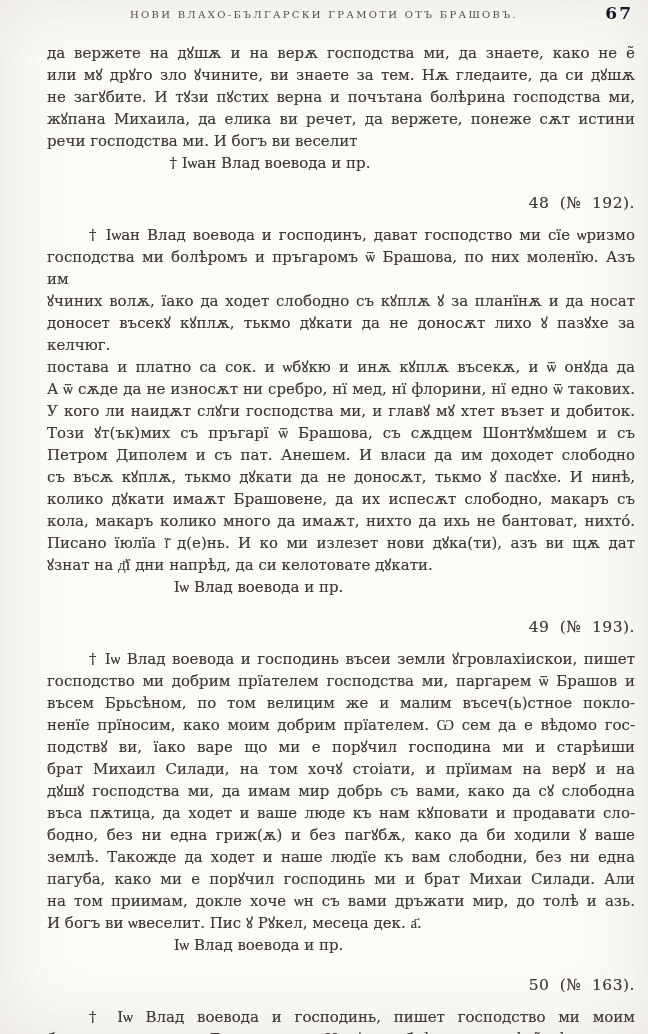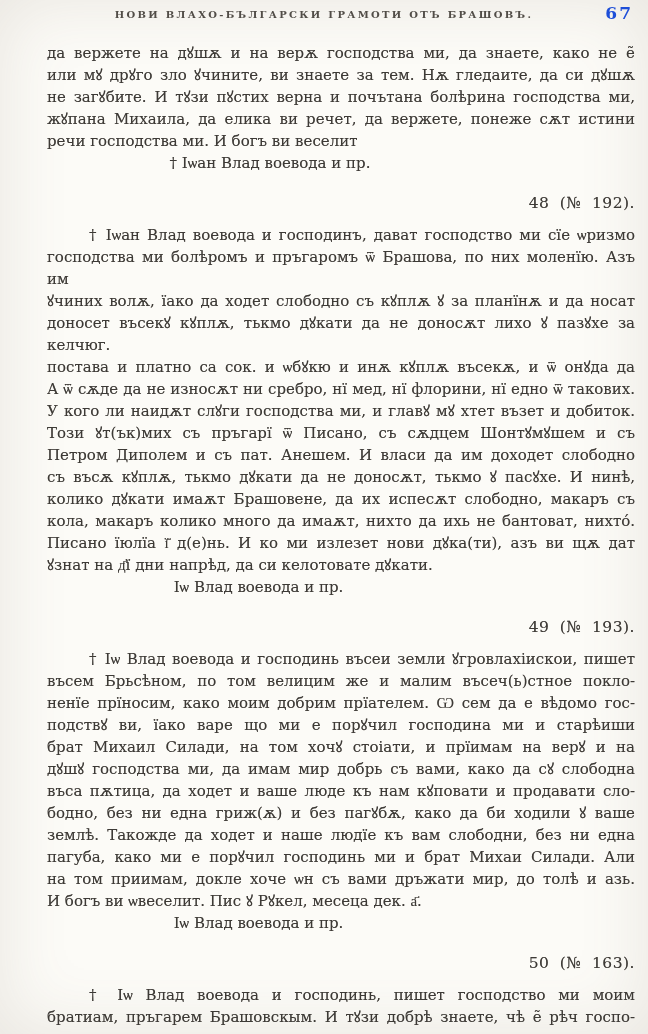--- a/index.html
+++ b/index.html
@@ -11,28 +11,28 @@
     color: #3d3a36;
     font-family: "DejaVu Serif", "Liberation Serif", serif;
     position: relative;
     overflow: hidden;
     box-shadow: inset 0 0 70px rgba(110,102,88,0.14);
   }
   .running-header { position: relative; height: 24px; }
   .running-title {
     position: absolute; left: 0; right: 0; top: 9px;
     text-align: center;
-    font-size: 10px; font-weight: bold;
+    font-size: 10px; font-weight: normal;
     letter-spacing: 2.3px;
     color: #514d47;
   }
   .page-number {
     position: absolute; top: 3px; right: 15px;
     font-size: 17px; font-weight: bold; letter-spacing: 2px;
-    color: #1d4ed8;
+    color: #0f172a;
   }
   .page-body {
     padding: 18px 13px 0 13px;
     font-size: 15px; line-height: 22px;
     text-shadow: 0 0 0.5px rgba(58,52,46,0.45);
     margin-left: 34px;
   }
   .bodyline { text-align: justify; text-align-last: justify; }
   .bodyline.flush-left { text-align-last: left; }
   .indent-first .bodyline:first-child { text-indent: 42px; }
@@ -73,35 +73,36 @@
     <section>
       <h2 class="section-heading">48 (№ 192).</h2>
       <div class="lines indent-first">
           <div class="bodyline">† Іѡан Влад воевода и господинъ, дават господство ми сїе ѡризмо</div>
           <div class="bodyline">господства ми болѣромъ и пръгаромъ ѿ Брашова, по них моленїю. Азъ им</div>
           <div class="bodyline">ꙋчиних волѫ, їако да ходет слободно съ кꙋплѫ ꙋ за планїнѫ и да носат</div>
           <div class="bodyline">доносет въсекꙋ кꙋплѫ, тькмо дꙋкати да не доносѫт лихо ꙋ пазꙋхе за келчюг.</div>
           <div class="bodyline">постава и платно са сок. и ѡбꙋкю и инѫ кꙋплѫ въсекѫ, и ѿ онꙋда да</div>
           <div class="bodyline">А ѿ сѫде да не износѫт ни сребро, нї мед, нї флорини, нї едно ѿ такових.</div>
           <div class="bodyline">У кого ли наидѫт слꙋги господства ми, и главꙋ мꙋ хтет възет и добиток.</div>
-          <div class="bodyline">Този ꙋт(ък)мих съ пръгарї ѿ Писано, съ сѫдцем Шонтꙋмꙋшем и съ</div>
+          <div class="bodyline">Този ꙋт(ък)мих съ пръгарї ѿ Брашова, съ сѫдцем Шонтꙋмꙋшем и съ</div>
           <div class="bodyline">Петром Диполем и съ пат. Анешем. И власи да им доходет слободно</div>
           <div class="bodyline">съ въсѫ кꙋплѫ, тькмо дꙋкати да не доносѫт, тькмо ꙋ пасꙋхе. И нинѣ,</div>
           <div class="bodyline">колико дꙋкати имаѫт Брашовене, да их испесѫт слободно, макаръ съ</div>
           <div class="bodyline">кола, макаръ колико много да имаѫт, нихто да ихь не бантоват, нихто́.</div>
           <div class="bodyline">Писано їюлїа ї҃ д(е)нь. И ко ми излезет нови дꙋка(ти), азъ ви щѫ дат</div>
           <div class="bodyline flush-left">ꙋзнат на д҃ї дни напрѣд, да си келотовате дꙋкати.</div>
         </div>
       <div class="signature sig-mid">Іѡ Влад воевода и пр.</div>
     </section>
 
     <section>
       <h2 class="section-heading">49 (№ 193).</h2>
       <div class="lines indent-first">
           <div class="bodyline">† Іѡ Влад воевода и господинь въсеи земли ꙋгровлахіискои, пишет</div>
+          <div class="bodyline">господство ми добрим прїателем господства ми, паргарем ѿ Брашов и</div>
           <div class="bodyline">въсем Брьсѣном, по том велицим же и малим въсеч(ь)стное покло-</div>
           <div class="bodyline">ненїе прїносим, како моим добрим прїателем. Ѡ сем да е вѣдомо гос-</div>
           <div class="bodyline">подствꙋ ви, їако варе що ми е порꙋчил господина ми и старѣиши</div>
           <div class="bodyline">брат Михаил Силади, на том хочꙋ стоіати, и прїимам на верꙋ и на</div>
           <div class="bodyline">дꙋшꙋ господства ми, да имам мир добрь съ вами, како да сꙋ слободна</div>
           <div class="bodyline">въса пѫтица, да ходет и ваше люде къ нам кꙋповати и продавати сло-</div>
           <div class="bodyline">бодно, без ни една гриж(ѫ) и без пагꙋбѫ, како да би ходили ꙋ ваше</div>
           <div class="bodyline">землѣ. Такожде да ходет и наше людїе къ вам слободни, без ни една</div>
           <div class="bodyline">пагуба, како ми е порꙋчил господинь ми и брат Михаи Силади. Али</div>
           <div class="bodyline">на том приимам, докле хоче ѡн съ вами дръжати мир, до толѣ и азь.</div>

